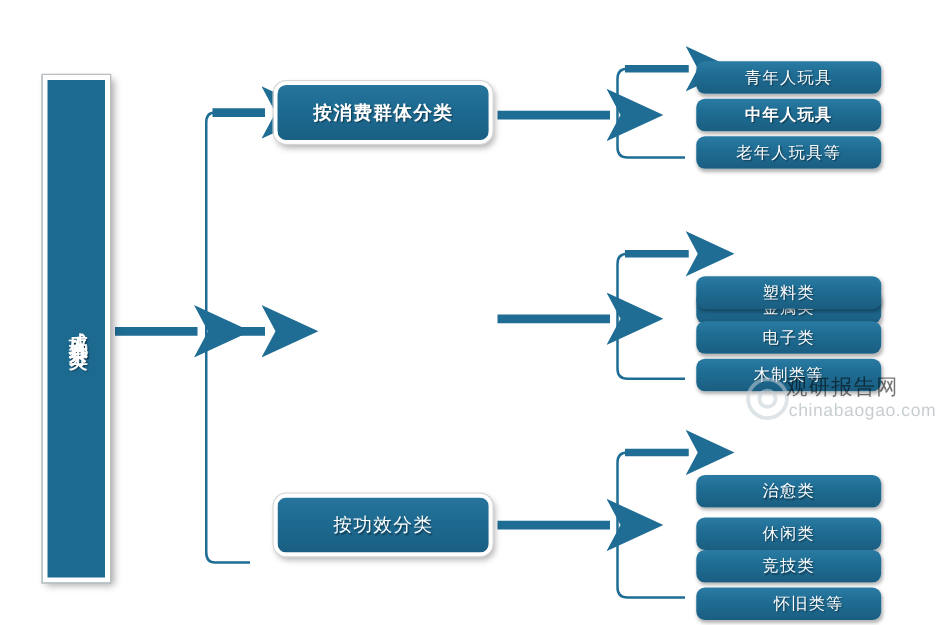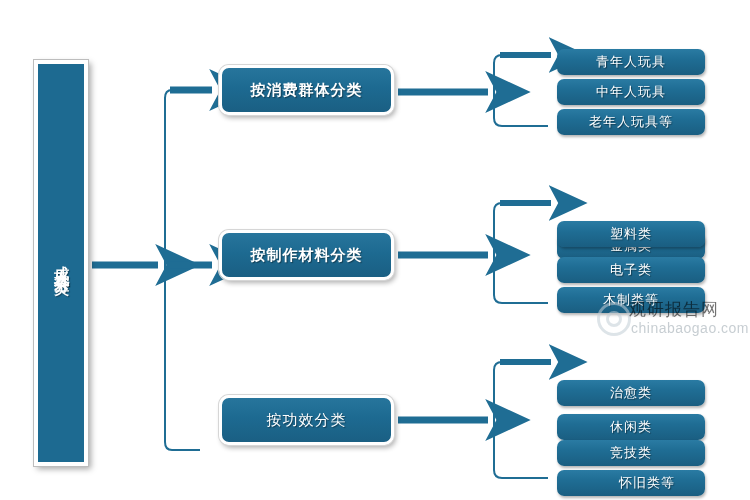--- a/index.html
+++ b/index.html
@@ -182,31 +182,28 @@
     <line x1="500" y1="362" x2="551" y2="362" stroke="#1f6d94" stroke-width="6" marker-end="url(#arrow)"></line>
   </svg>
 
   <div class="root-node">
     <span class="root-label">成人玩具分类</span>
   </div>
 
   <div class="mid-node" style="top:65px;">
     <span class="mid-label bold">按消费群体分类</span>
   </div>
-  <div class="mid-node" style="top:230px;">
-    <span class="mid-label bold">按制作材料分类</span>
-  </div>
   <div class="mid-node" style="top:395px;text-align:right;">
     <span class="mid-label">按功效分类</span>
   </div>
 
   <div class="leaf-node" style="top:49px;">
     <span class="leaf-label">青年人玩具</span>
   </div>
-  <div class="leaf-node" style="top:79px;">
+  <div class="leaf-node" style="top:79px;font-weight:bold;">
     <span class="leaf-label">中年人玩具</span>
   </div>
   <div class="leaf-node" style="top:109px;">
     <span class="leaf-label">老年人玩具等</span>
   </div>
 
   <div class="leaf-node" style="top:197px;margin-top:36px;">
     <span class="leaf-label">金属类</span>
   </div>
   <div class="leaf-node" style="top:221px;">

